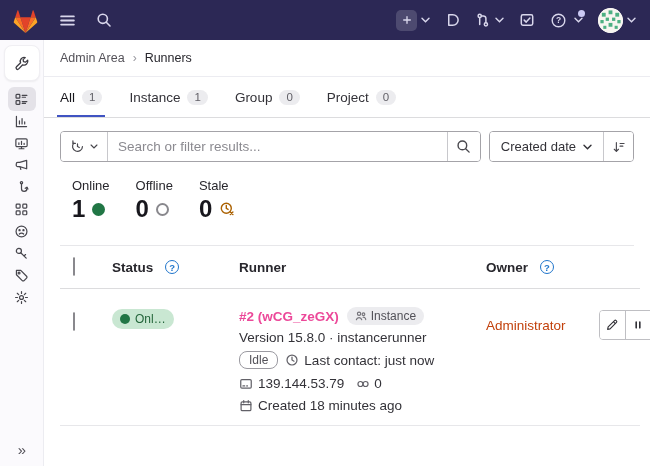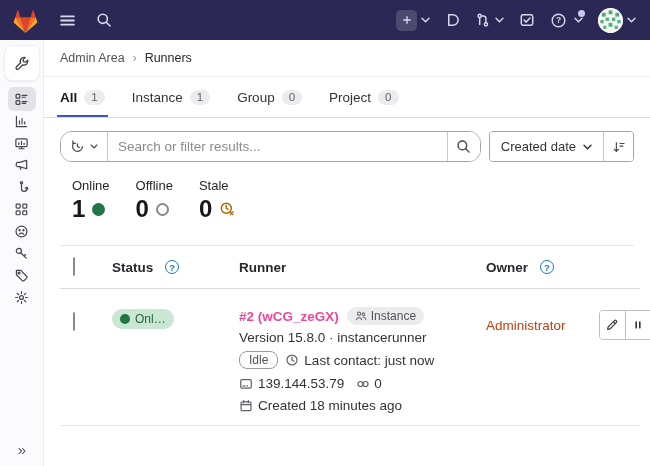--- a/index.html
+++ b/index.html
@@ -34,29 +34,29 @@
 
   .breadcrumb{height:37px;display:flex;align-items:center;gap:8px;padding:0 16px;
               font-size:12.5px;color:#535158;border-bottom:1px solid #ececf1;box-sizing:border-box;}
   .crumb-sep{color:#9b9aa1;font-size:12px;}
   .crumb-current{font-weight:400;color:#28272d;}
 
   .tabs-bar{height:41px;display:flex;align-items:center;padding:0 16px;border-bottom:1px solid #dcdcde;box-sizing:border-box;}
   .tabs{display:flex;height:100%;}
   .tab{position:relative;display:flex;align-items:center;gap:7px;margin-right:27px;cursor:pointer;}
   .tab-label{font-size:13.5px;color:#333238;}
-  .tab.active .tab-label{font-weight:700;color:#18171d;}
+  .tab.active .tab-label{font-weight:400;color:#18171d;}
   .tab.active::after{content:"";position:absolute;left:-3px;right:-3px;bottom:0;height:2px;background:#4053c2;}
   .count-badge{background:#ececef;color:#626168;font-size:11.5px;line-height:15px;padding:0 7px;border-radius:9px;}
   .register-btn{margin-left:auto;display:flex;align-items:center;gap:9px;background:#1f75cb;color:#fff;
                 border:none;border-radius:4px;height:31px;padding:0 13px;font-size:13px;font-weight:700;
                 font-family:inherit;cursor:pointer;}
 
   .filter-bar{display:flex;gap:8px;margin:13px 16px 0;height:31px;}
-  .search-group{flex:1;display:flex;align-items:stretch;border:1px solid #a4a3a8;border-radius:12px;overflow:hidden;background:#fff;}
+  .search-group{flex:1;display:flex;align-items:stretch;border:1px solid #a4a3a8;border-radius:4px;overflow:hidden;background:#fff;}
   .history-btn{display:flex;align-items:center;gap:5px;padding:0 9px;border:none;border-right:1px solid #c8c8cc;color:#48474d;background:#fff;cursor:pointer;}
   .search-input{flex:1;border:none;outline:none;padding:0 10px;font-size:13.5px;color:#333238;font-family:inherit;min-width:0;}
   .search-input::placeholder{color:#8b8a90;}
   .search-btn{width:33px;border:none;border-left:1px solid #c8c8cc;background:#fff;color:#48474d;
               display:flex;align-items:center;justify-content:center;cursor:pointer;}
   .sort-group{display:flex;border:1px solid #a4a3a8;border-radius:4px;overflow:hidden;background:#fff;}
   .sort-btn{display:flex;align-items:center;gap:7px;padding:0 11px;font-size:13px;color:#333238;background:#fff;border:none;font-family:inherit;cursor:pointer;}
   .sort-dir-btn{width:30px;border:none;border-left:1px solid #c8c8cc;background:#fff;color:#48474d;
                 display:flex;align-items:center;justify-content:center;cursor:pointer;}
 

